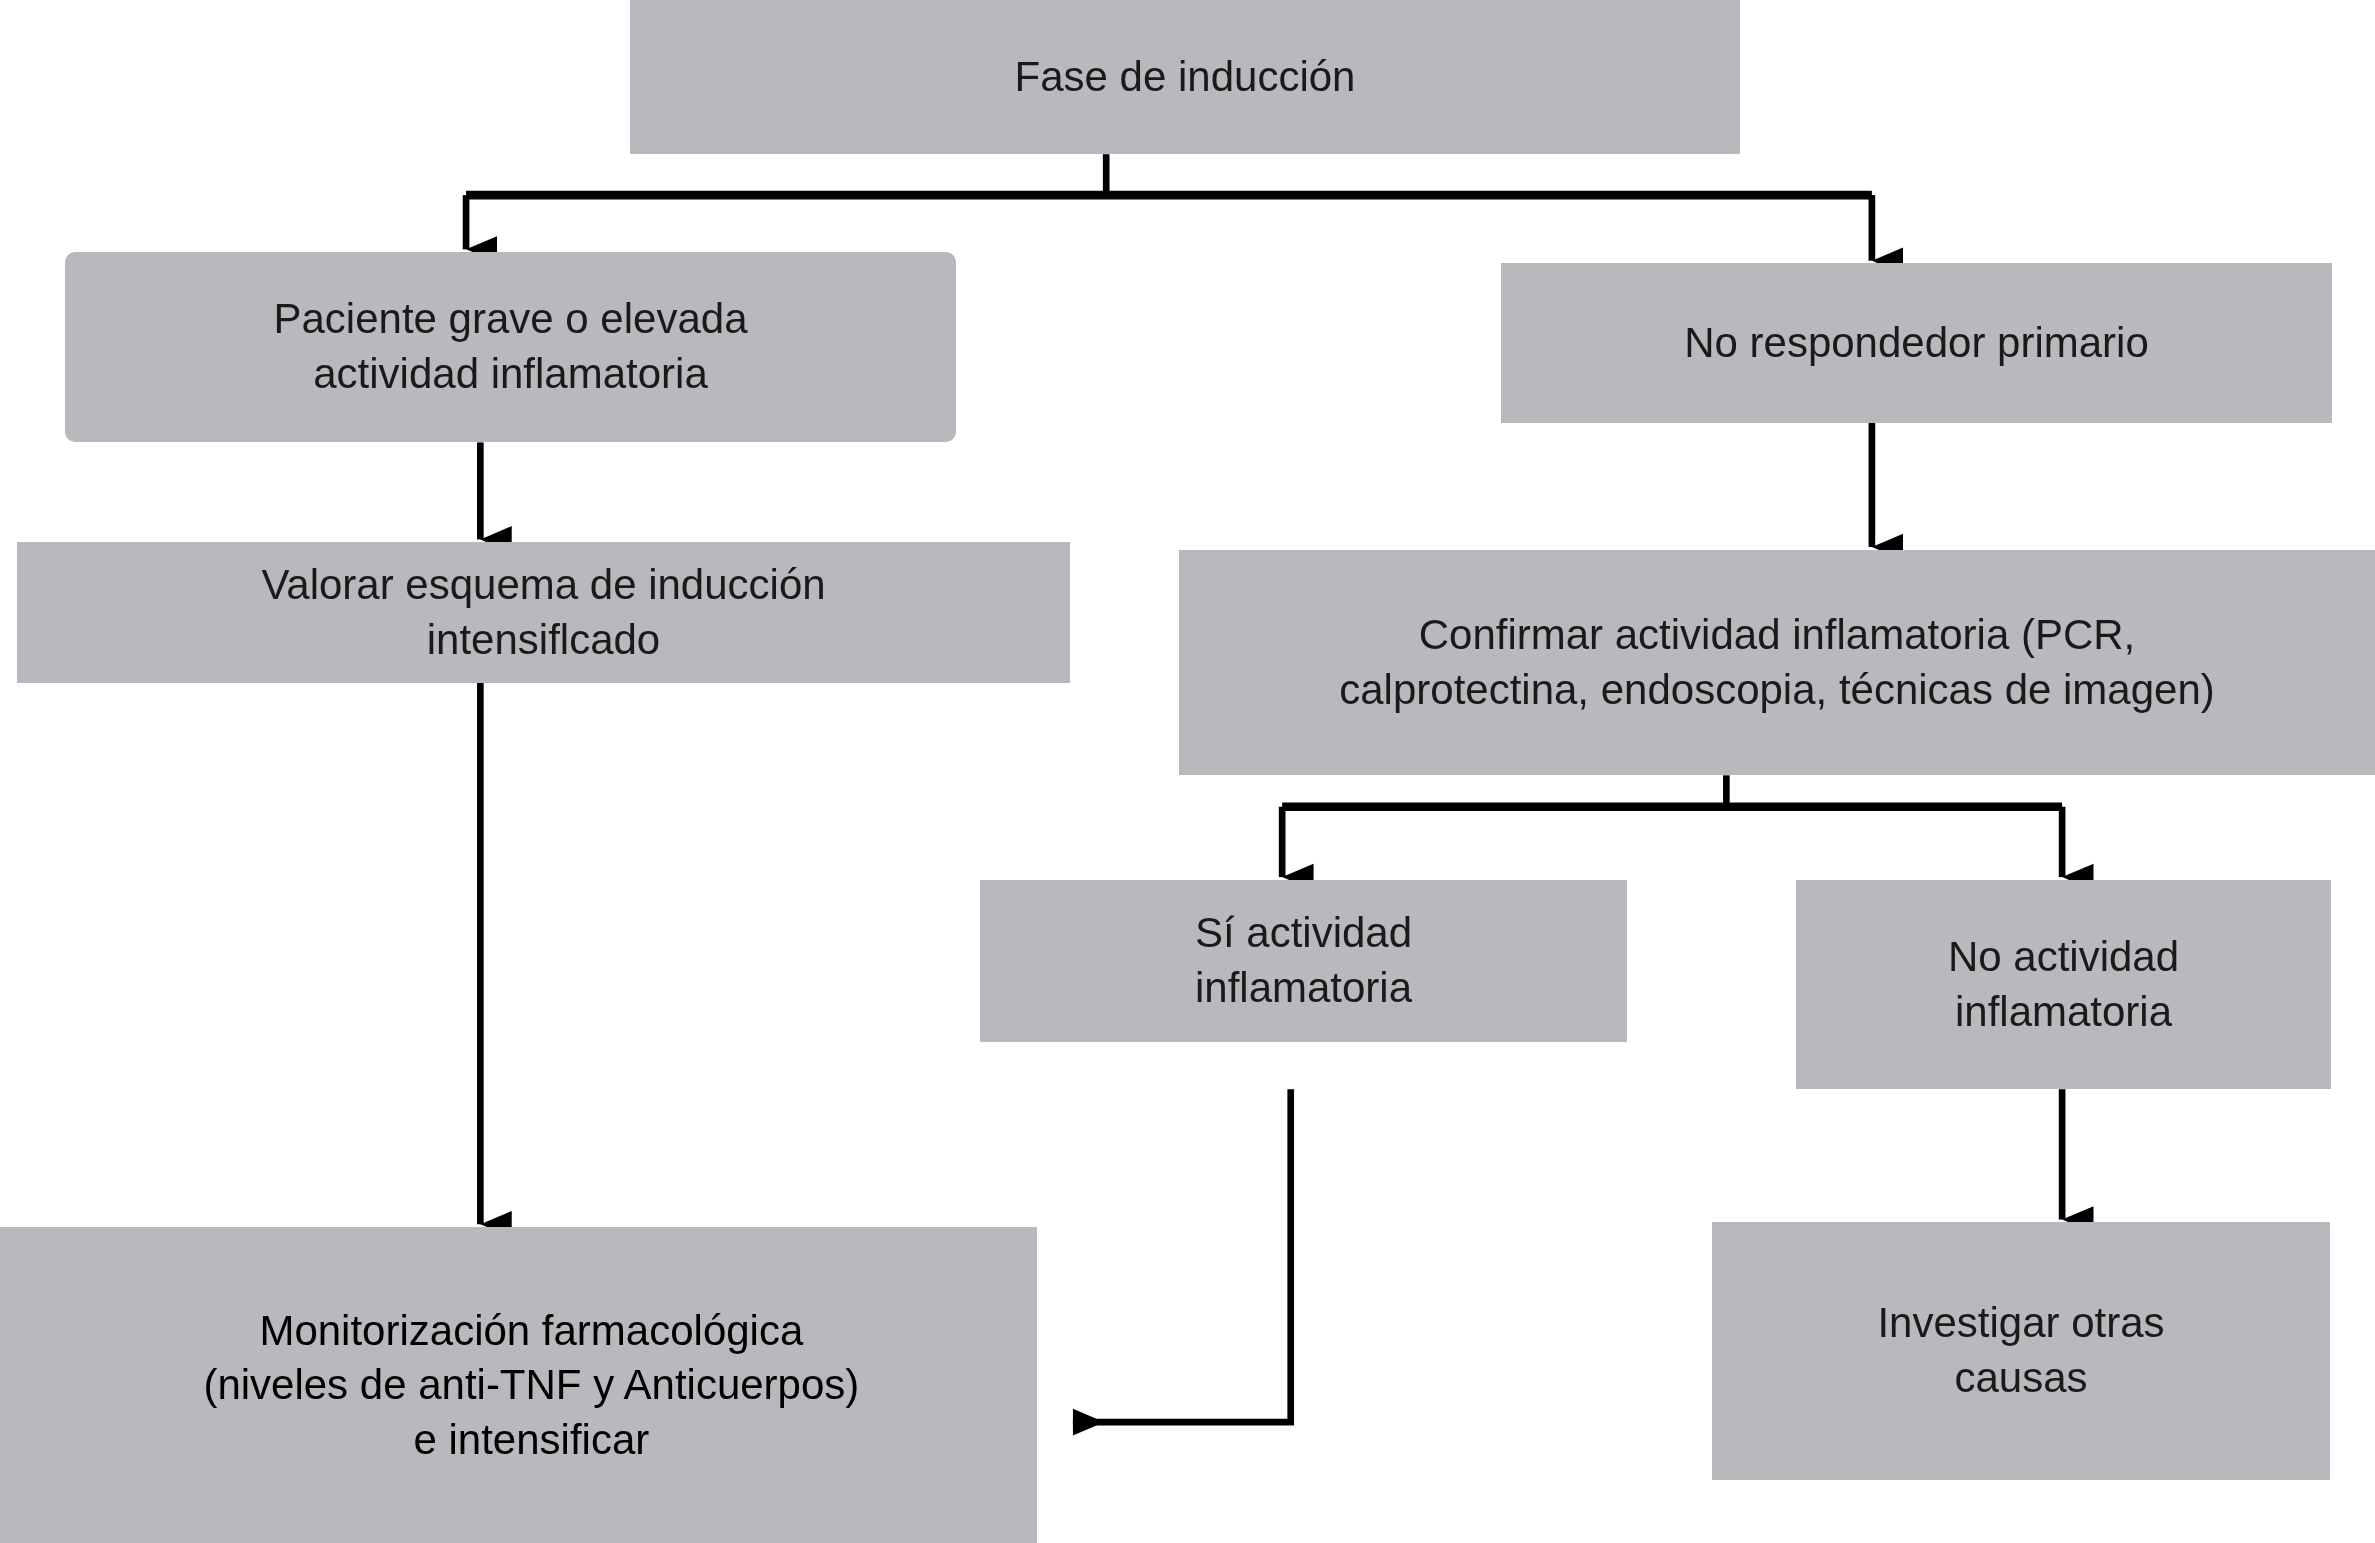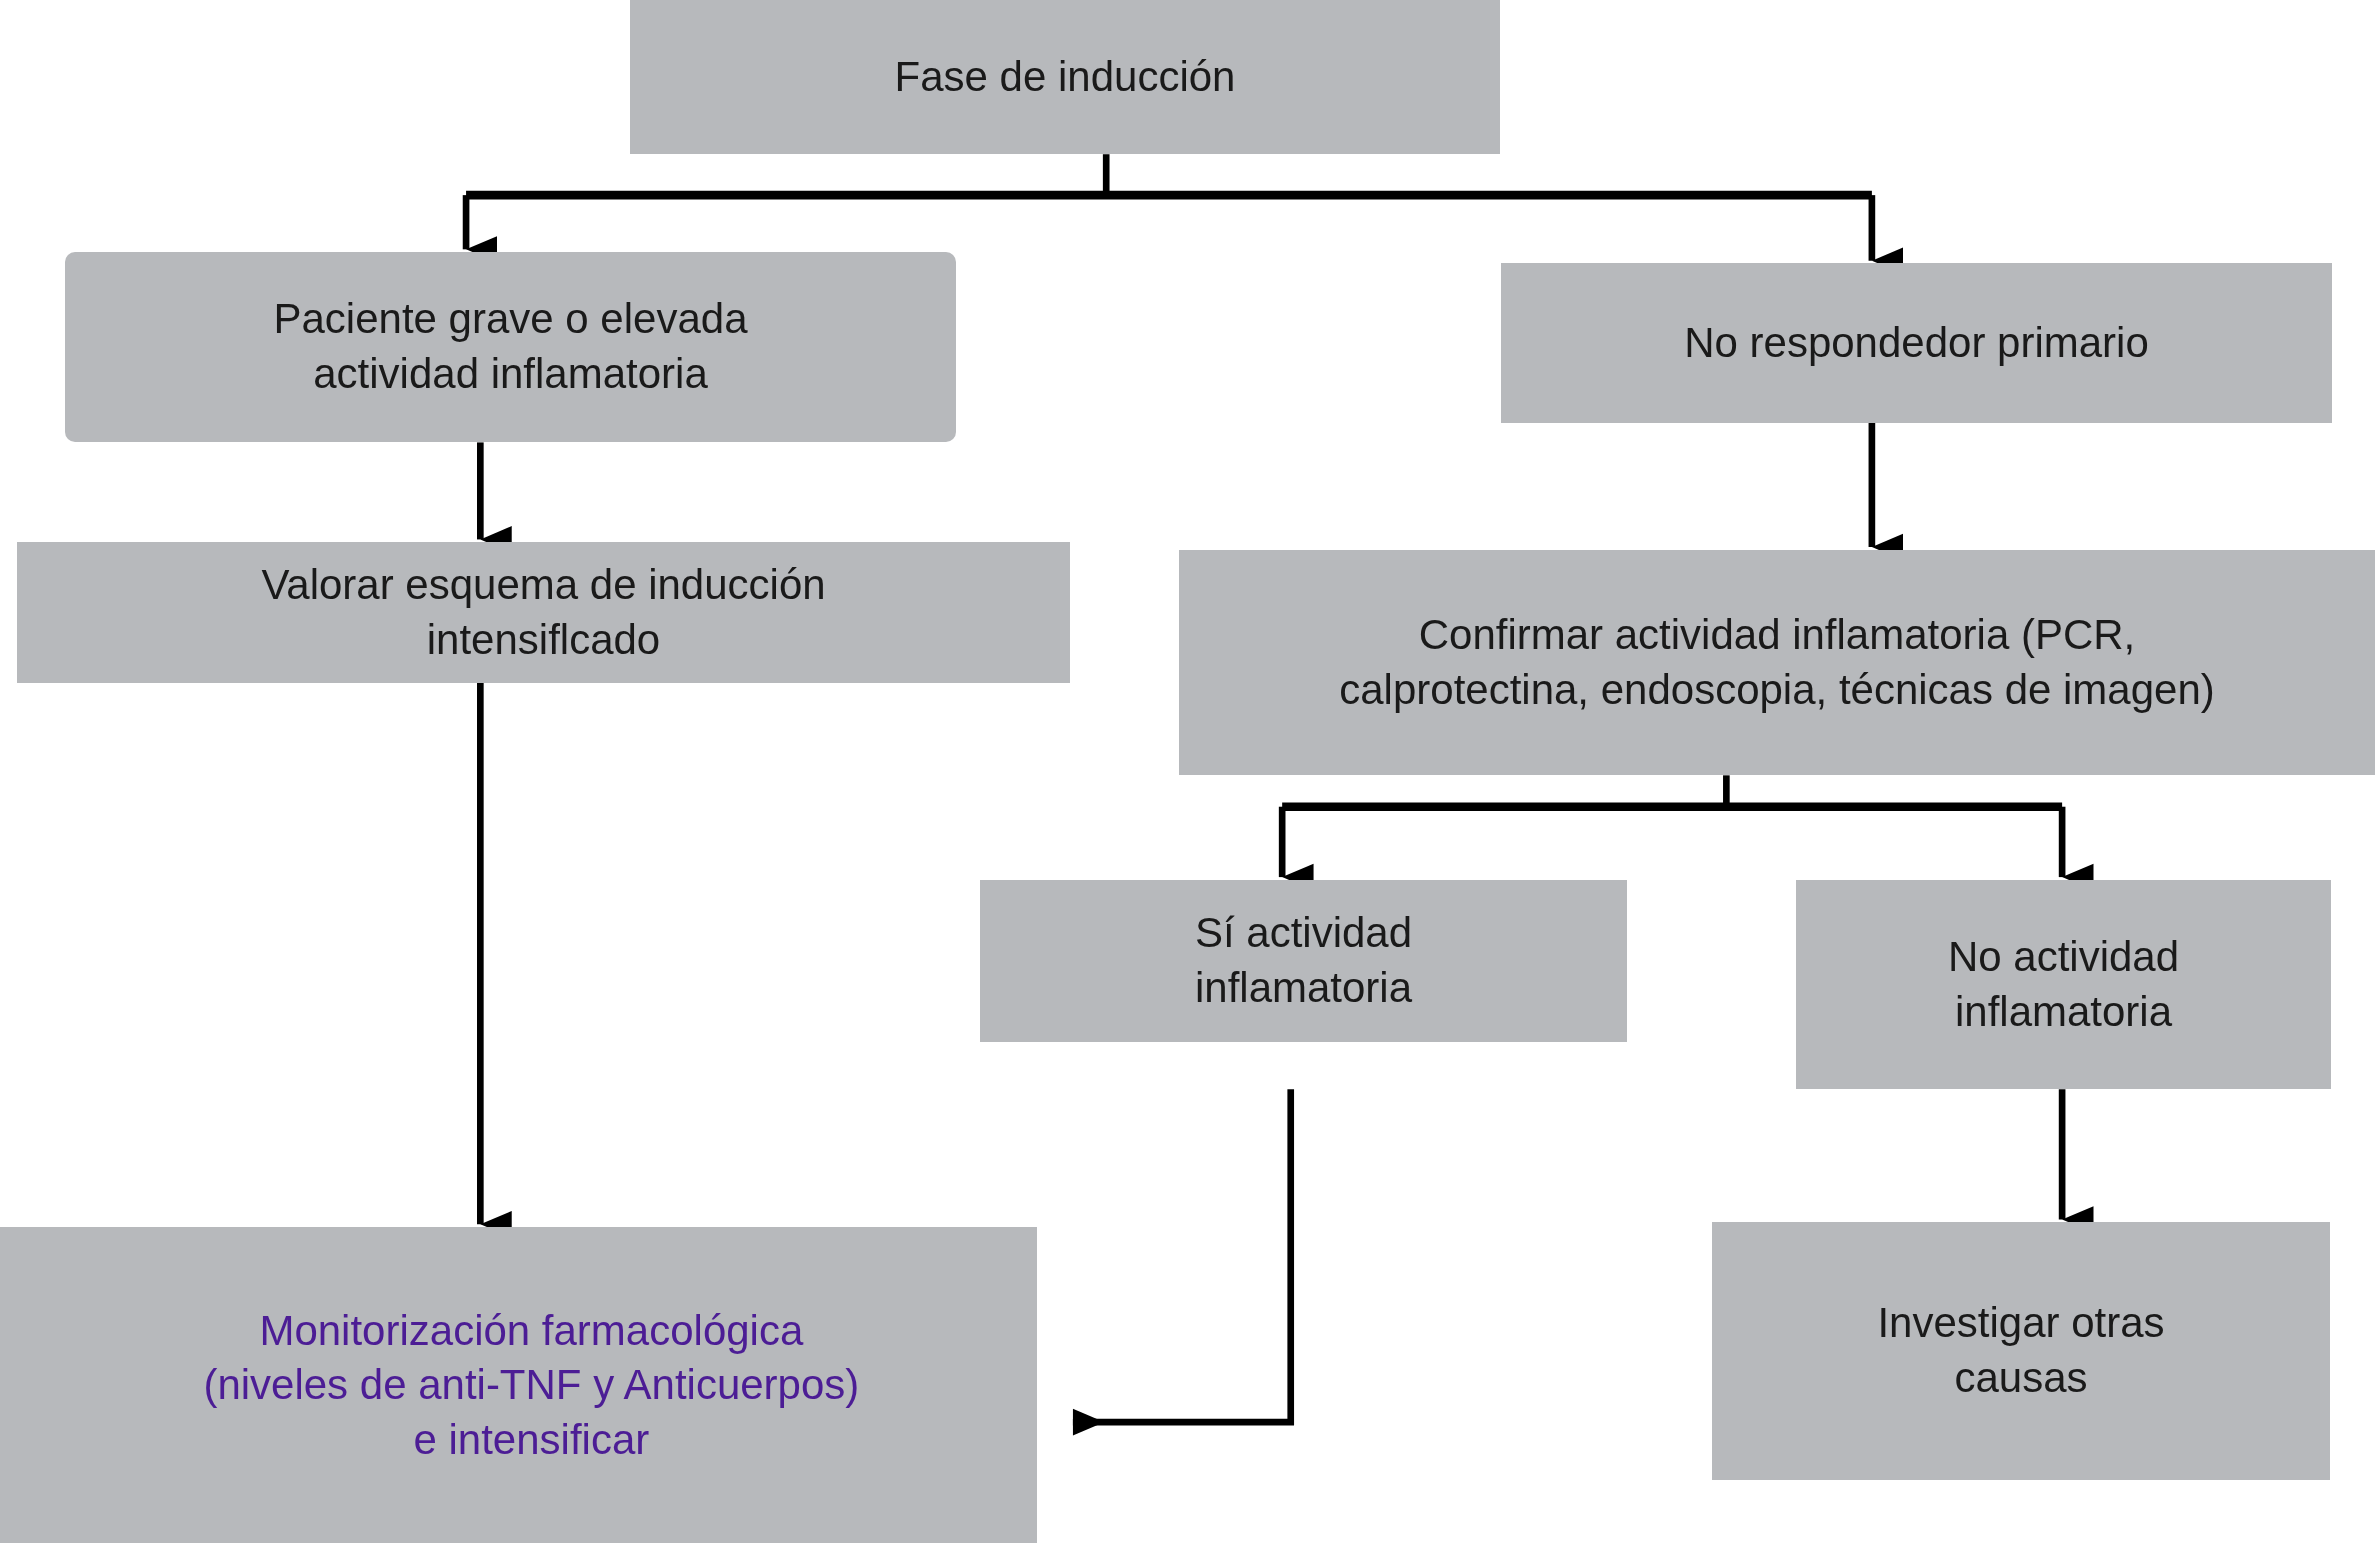--- a/index.html
+++ b/index.html
@@ -38,21 +38,21 @@
     font-size: 42px;
     line-height: 1.30;
     padding: 5.7px 13.3px;
     z-index: 2;
   }
   .node .label {
     display: block;
     width: 100%;
   }
   
-  #node-fase-induccion      { left: 630px;  top: 0px;     width: 870px; height: 154px; }
+  #node-fase-induccion      { left: 630px;  top: 0px;     width: 1110px; height: 154px; }
   #node-paciente-grave      { left: 65px;   top: 252px;   width: 891px;  height: 190px; border-radius: 10px; }
   #node-no-respondedor      { left: 1501px; top: 263px;   width: 831px;  height: 160px; }
   #node-valorar-esquema     { left: 17px;   top: 542px;   width: 1053px; height: 141px; }
   #node-confirmar-actividad { left: 1179px; top: 550px;   width: 1196px; height: 225px; }
   #node-si-actividad        { left: 980px; top: 880px;   width: 647px;  height: 162px; }
   #node-no-actividad        { left: 1796px; top: 880px;   width: 535px;  height: 209px; }
   #node-monitorizacion      { left: 0px;    top: 1227px;  width: 1037px; height: 317px; }
   #node-investigar-causas   { left: 1712px; top: 1222px;  width: 618px;  height: 258px; }
 </style>
 </head>
@@ -126,21 +126,21 @@
   </div>
 
   <div class="node" id="node-si-actividad" style="background: rgb(183, 185, 188); color: rgb(26, 26, 26);">
     <span class="label">Sí actividad<br>inflamatoria</span>
   </div>
 
   <div class="node" id="node-no-actividad" style="background: rgb(183, 185, 188); color: rgb(26, 26, 26);">
     <span class="label">No actividad<br>inflamatoria</span>
   </div>
 
-  <div class="node" id="node-monitorizacion" style="background: rgb(183, 185, 188); color: #4c1d95; padding-left: 39px;">
+  <div class="node" id="node-monitorizacion" style="background: rgb(183, 185, 188); color: #000000; padding-left: 39px;">
     <span class="label">Monitorización farmacológica<br>(niveles de anti-TNF y Anticuerpos)<br>e intensificar</span>
   </div>
 
   <div class="node" id="node-investigar-causas" style="background: rgb(183, 185, 188); color: rgb(26, 26, 26);">
     <span class="label">Investigar otras<br>causas</span>
   </div>
 
 </div>
 
 

